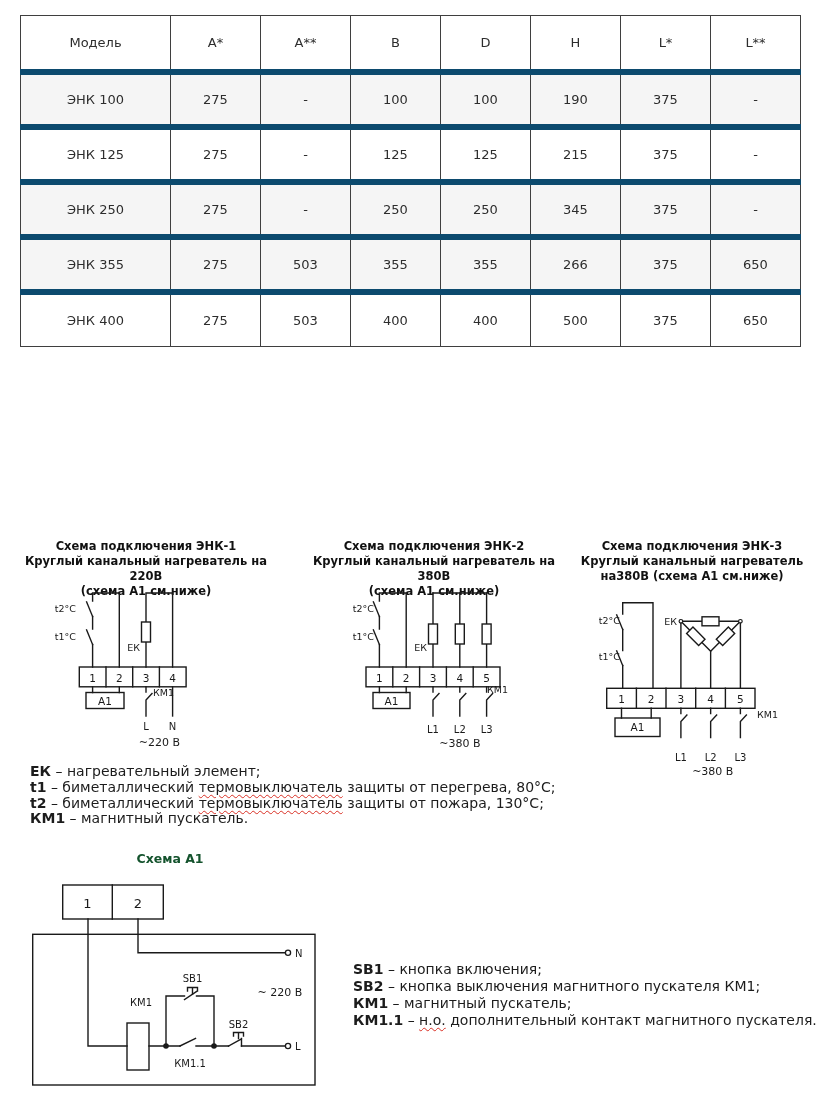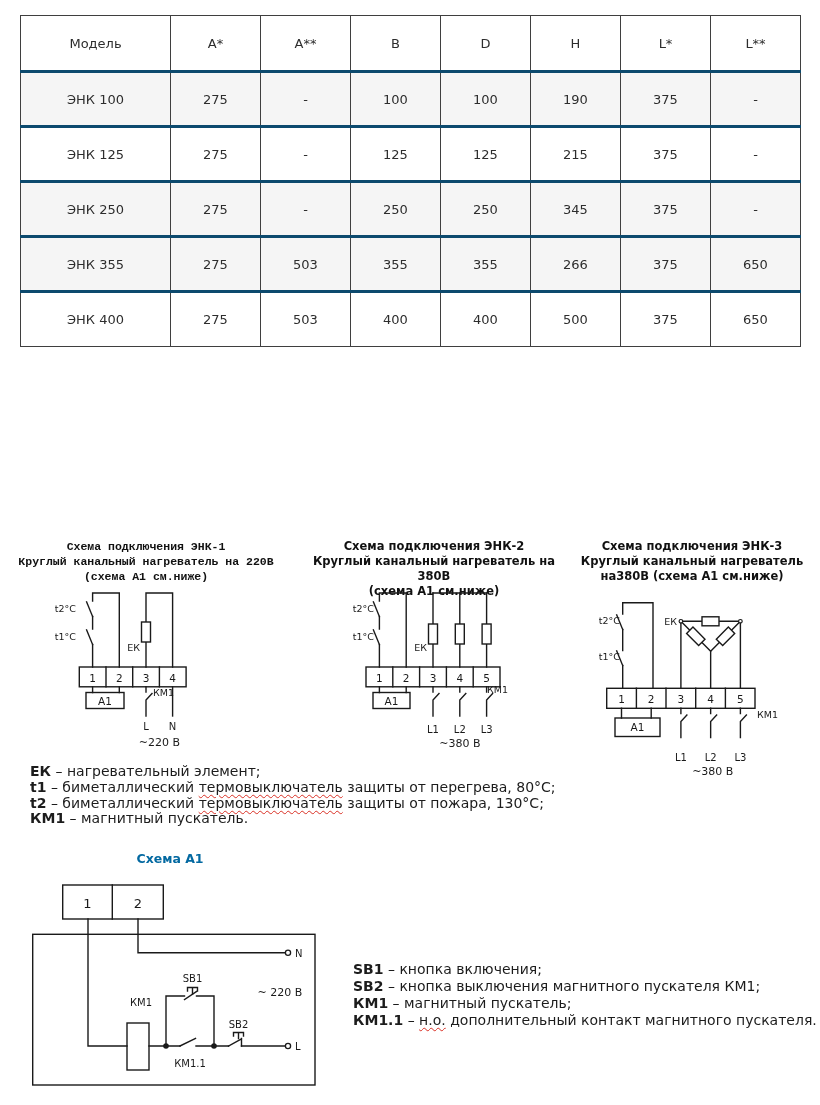--- a/index.html
+++ b/index.html
@@ -13,21 +13,21 @@
     border-collapse:collapse;table-layout:fixed;
     border:1px solid #3f3f3f;
   }
   table.spec th,table.spec td{
     border-left:1px solid #3f3f3f;
     text-align:center;vertical-align:middle;
     font-size:13px;color:#2d2d2d;font-weight:normal;
     padding:0;
   }
   table.spec thead tr{height:56px;}
-  table.spec tbody tr{height:55px;border-top:3px solid #0c4a6e;}
+  table.spec tbody tr{height:55px;border-top:6px solid #0c4a6e;}
   table.spec tr.alt{background:#f5f5f5;}
   
   .diag-title{
     position:absolute;text-align:center;font-weight:bold;
     font-size:11.5px;line-height:15px;color:#111;
   }
   
   svg.diag{position:absolute;overflow:visible;}
   svg.diag path,svg.diag rect,svg.diag line,svg.diag circle{
     stroke:#1a1a1a;stroke-width:1.4;fill:none;stroke-linecap:square;
@@ -48,21 +48,21 @@
   #legend-top .legend-line{line-height:15.8px;}
   #legend-bottom .legend-line{line-height:17px;}
   .legend b{font-weight:bold;}
   .sc{
     text-decoration:underline;text-decoration-style:wavy;
     text-decoration-color:#d93025;text-decoration-thickness:1px;
     text-underline-offset:2px;
   }
   .a1-title{
     position:absolute;left:70px;top:851px;width:200px;text-align:center;
-    font-weight:bold;font-size:12.5px;color:#0369a1;
+    font-weight:bold;font-size:12.5px;color:#14532d;
   }
 </style>
 </head>
 <body>
 
 <table class="spec">
   <colgroup>
     <col style="width:150px">
       <col style="width:90px">
       <col style="width:90px">
@@ -131,21 +131,21 @@
         <td>503</td>
         <td>400</td>
         <td>400</td>
         <td>500</td>
         <td>375</td>
         <td>650</td>
       </tr>
     </tbody>
 </table>
 
-<div class="diag-title" style="left:10px;top:539px;width:272px;font-family:Liberation Mono, monospace;">
+<div class="diag-title" style="left:10px;top:539px;width:272px;">
   <div>Схема подключения ЭНК-1</div>
   <div>Круглый канальный нагреватель на 220В</div>
   <div>(схема А1 см.ниже)</div>
 </div>
 <div class="diag-title" style="left:300px;top:539px;width:268px;">
   <div>Схема подключения ЭНК-2</div>
   <div>Круглый канальный нагреватель на 380В</div>
   <div>(схема А1 см.ниже)</div>
 </div>
 <div class="diag-title" style="left:578px;top:539px;width:228px;">

